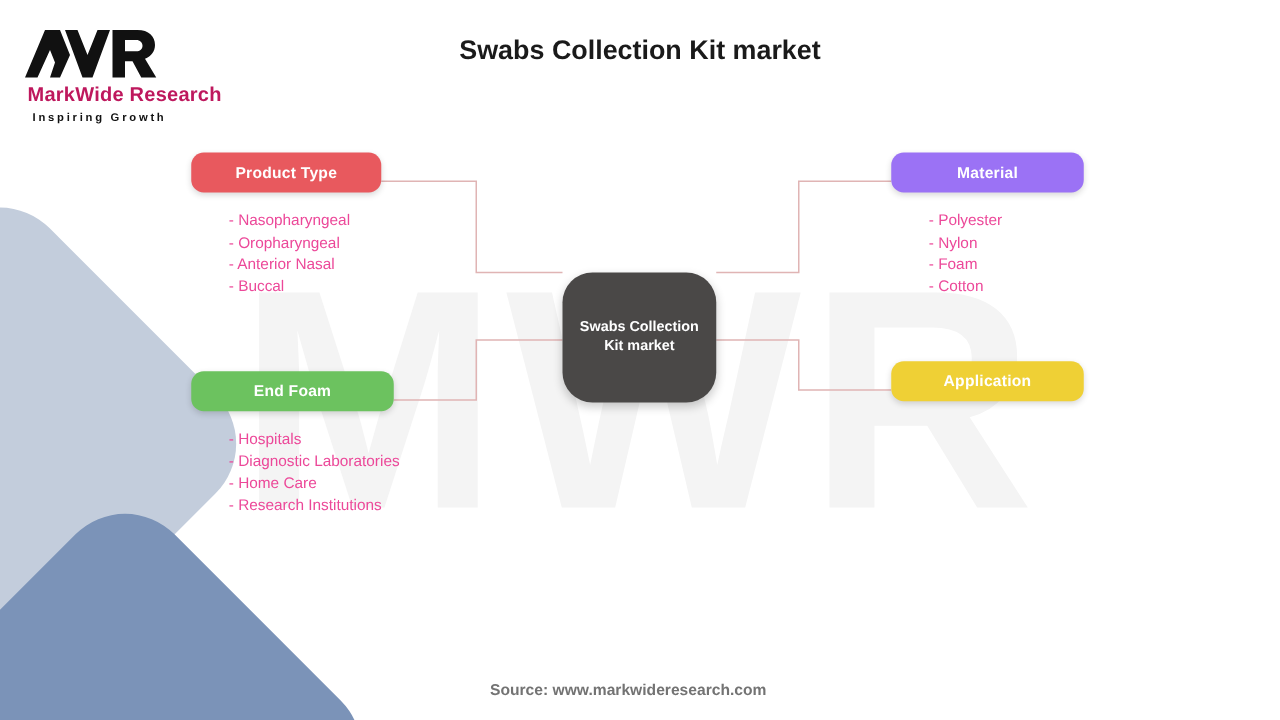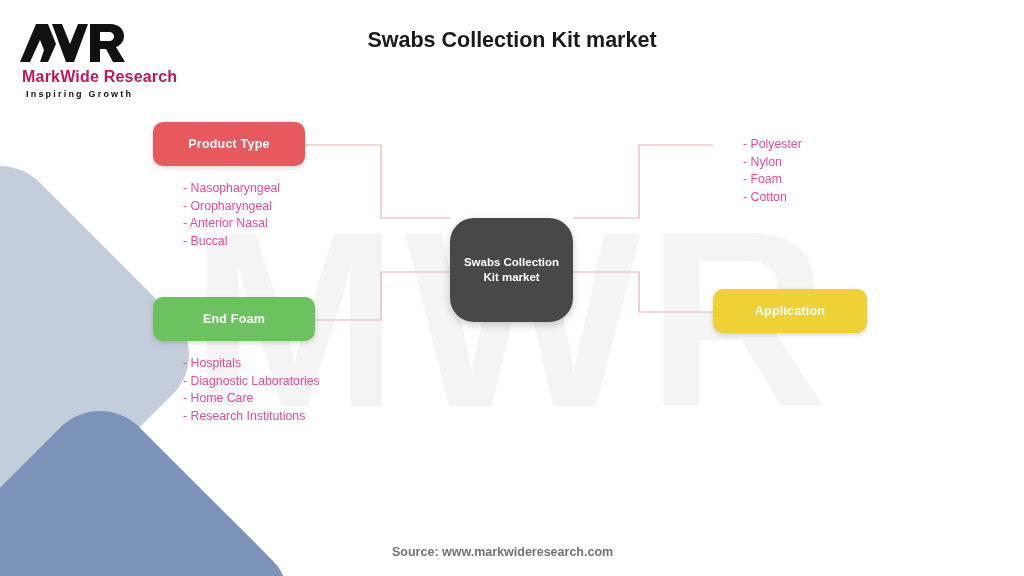--- a/index.html
+++ b/index.html
@@ -96,21 +96,21 @@
 
   
   .node {
     position: absolute;
     z-index: 5;
   }
   .node-box {
     display: flex;
     align-items: center;
     justify-content: center;
-    height: 44px;
+    height: 32px;
     border-radius: 10px;
     color: #ffffff;
     font-size: 12.5px;
     font-weight: bold;
     box-shadow: 0 2px 5px rgba(0,0,0,.16);
     letter-spacing: .2px;
   }
   .node-items {
     margin-top: 14px;
     padding-left: 30px;
@@ -202,20 +202,21 @@
     <div class="node-box" style="background:#e8595e">Product Type</div>
     <div class="node-items">
       <div class="node-item">- Nasopharyngeal</div>
       <div class="node-item">- Oropharyngeal</div>
       <div class="node-item">- Anterior Nasal</div>
       <div class="node-item">- Buccal</div>
     </div>
   </div>
 
   <div class="node" id="node-material">
+    <div class="node-box" style="background:#9b72f5">Material</div>
     <div class="node-items indent-right">
       <div class="node-item">- Polyester</div>
       <div class="node-item">- Nylon</div>
       <div class="node-item">- Foam</div>
       <div class="node-item">- Cotton</div>
     </div>
   </div>
 
   <div class="node" id="node-end-user">
     <div class="node-box" style="background:#6cc25f">End Foam</div>

